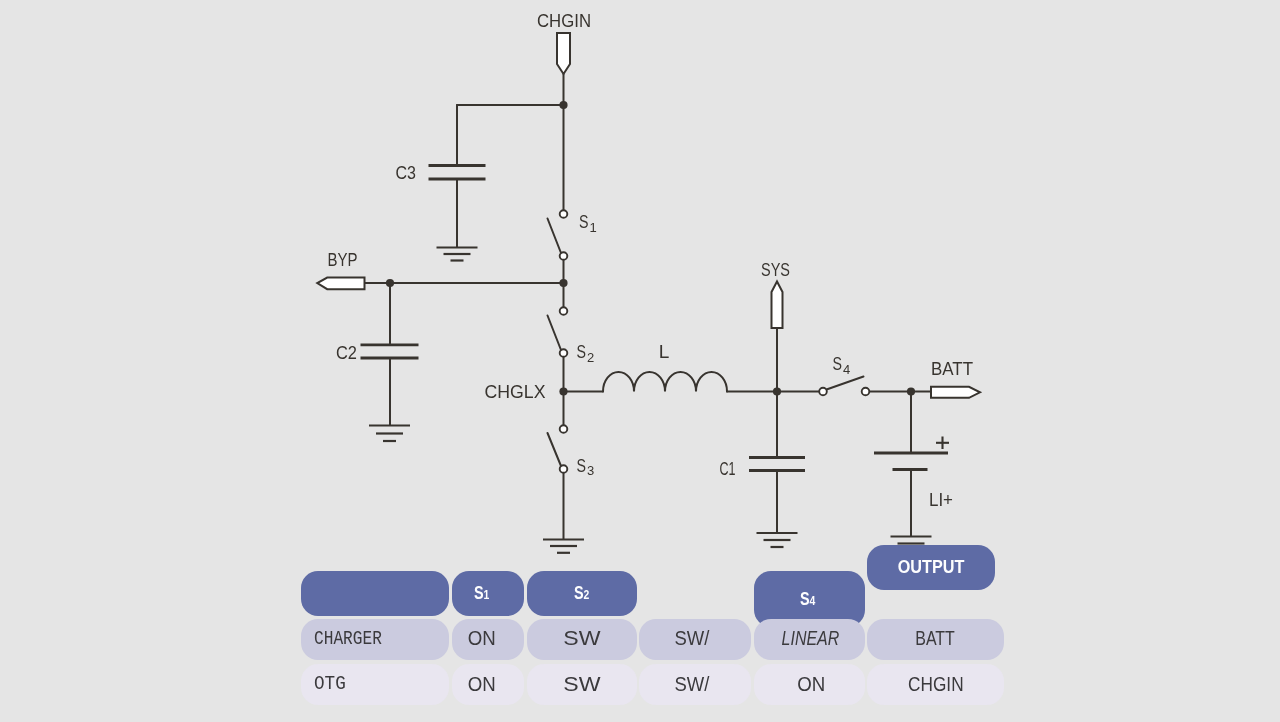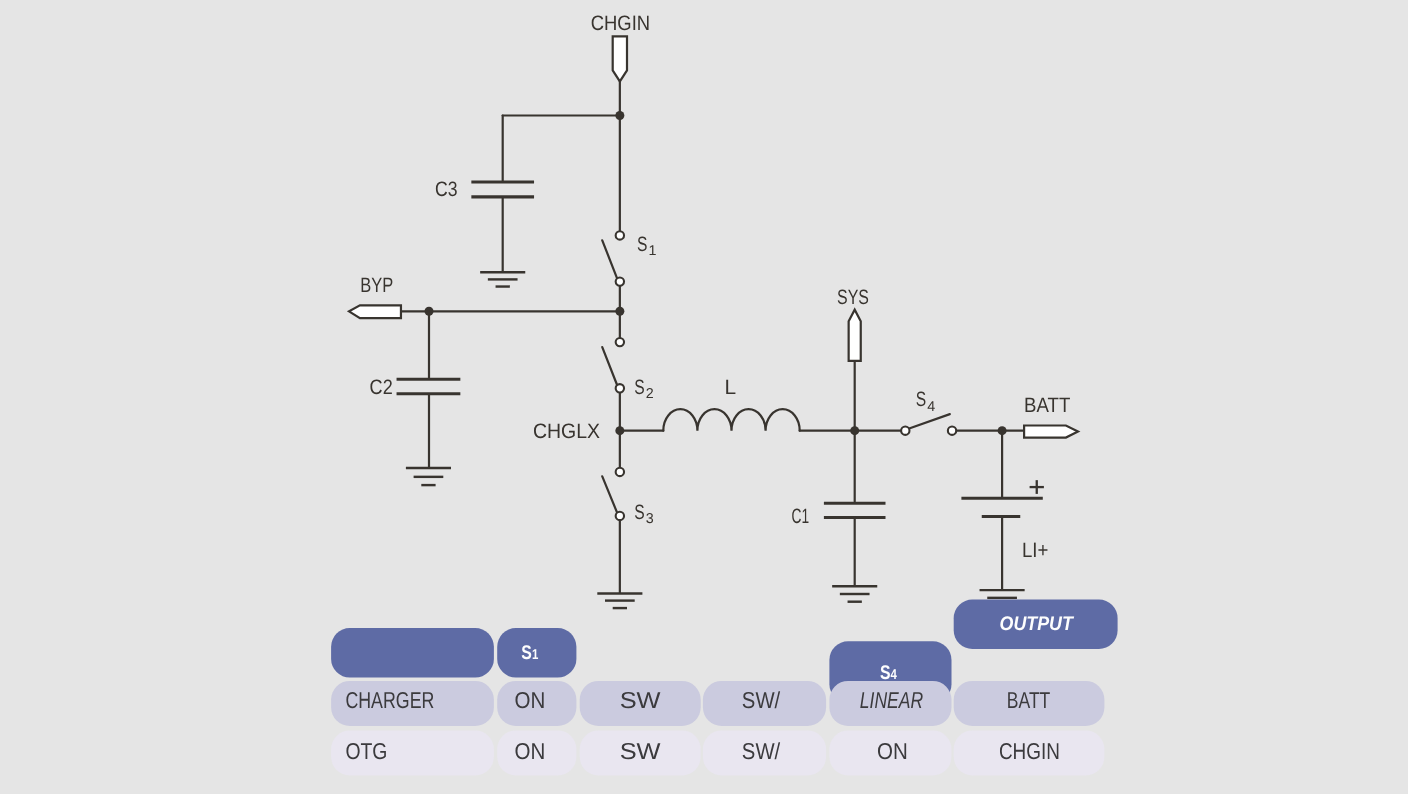--- a/index.html
+++ b/index.html
@@ -3,21 +3,21 @@
 <meta charset="utf-8">
 <style>
   html,body{margin:0;padding:0;background:#ffffff;}
   #page{position:relative;width:1280px;height:722px;background:#e5e5e5;overflow:hidden;
         font-family:"Liberation Sans", sans-serif;}
   #ckt{position:absolute;left:0;top:0;}
   .cell{position:absolute;display:flex;align-items:center;justify-content:center;border-radius:17px;}
   .hd{background:#5e6ba5;color:#fdfdfe;font-weight:bold;font-size:18px;}
   .r1{background:#cbcbdf;color:#3b3a3d;font-size:21px;padding-bottom:3px;box-sizing:border-box;}
   .r2{background:#e9e6f0;color:#3b3a3d;font-size:21px;padding-bottom:2px;box-sizing:border-box;align-items:center;}
-  .lft{justify-content:flex-start;padding-left:13px;box-sizing:border-box;}
+  .lft{justify-content:flex-start;padding-left:13px;box-sizing:border-box;font-family:Liberation Mono, monospace;}
   .off6{transform:translateX(-6px);}
   sub{font-size:13px;vertical-align:baseline;line-height:0;}
 </style>
 </head>
 <body>
 <div id="page">
 <svg id="ckt" width="1280" height="722" viewBox="0 0 1280 722">
   <g stroke="#38342f" stroke-width="2" fill="none" stroke-linecap="round">
 
     <line x1="563.5" y1="74" x2="563.5" y2="210.5"></line>
@@ -134,24 +134,27 @@
     <text x="587" y="475" font-size="13px">3</text>
     <text x="832.5" y="369.5" textLength="9.5" lengthAdjust="spacingAndGlyphs">S</text>
     <text x="843" y="374" font-size="13px">4</text>
   </g>
 </svg>
 
 <div class="cell hd" style="left:301px;top:571px;width:148px;height:45px;"></div>
 <div class="cell hd" style="left:451.5px;top:571px;width:72.5px;height:45px;">
       <span class="off6" style="transform:translateX(-6px) scaleX(0.8);">S<sub>1</sub></span>
     </div>
-<div class="cell hd" style="left:753.5px;top:571px;width:111.5px;height:56px;margin-top:12px;">
+<div class="cell hd" style="left:527px;top:571px;width:109.5px;height:45px;">
+      <span style="transform:scaleX(0.8);display:inline-block;">S<sub>2</sub></span>
+    </div>
+<div class="cell hd" style="left:753.5px;top:571px;width:111.5px;height:56px;">
       <span style="transform:translateX(-2px) scaleX(0.8);display:inline-block;">S<sub>4</sub></span>
     </div>
-<div class="cell hd" style="left:867px;top:545px;width:149px;height:45px;font-style:italic;">
+<div class="cell hd" style="left:867px;top:545px;width:128px;height:45px;">
       <span style="transform:scaleX(0.9);display:inline-block;">OUTPUT</span>
     </div>
 
 <div class="cell r1 lft" style="left:301px;top:619px;width:148px;height:41px;">
       <span style="transform:scaleX(0.77);transform-origin:left;display:inline-block;">CHARGER</span>
     </div>
 <div class="cell r1" style="left:451.5px;top:619px;width:72.5px;height:41px;">
       <span style="transform:translateX(-6px) scaleX(0.89);display:inline-block;">ON</span>
     </div>
 <div class="cell r1" style="left:527px;top:619px;width:109.5px;height:41px;">

